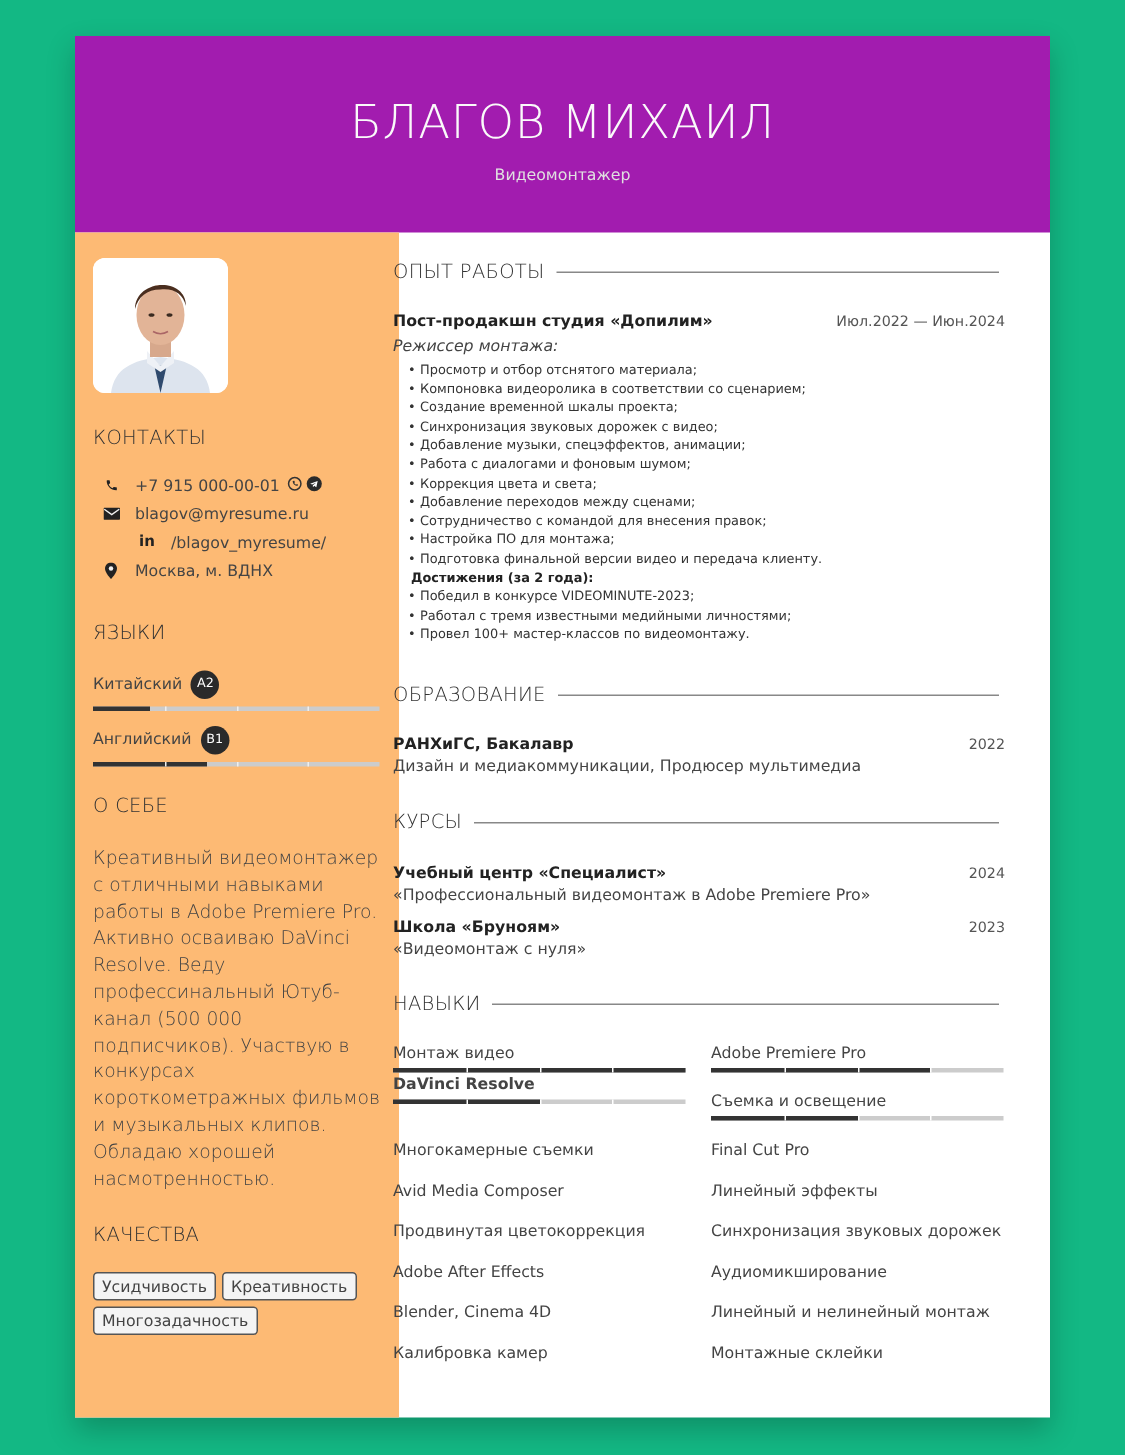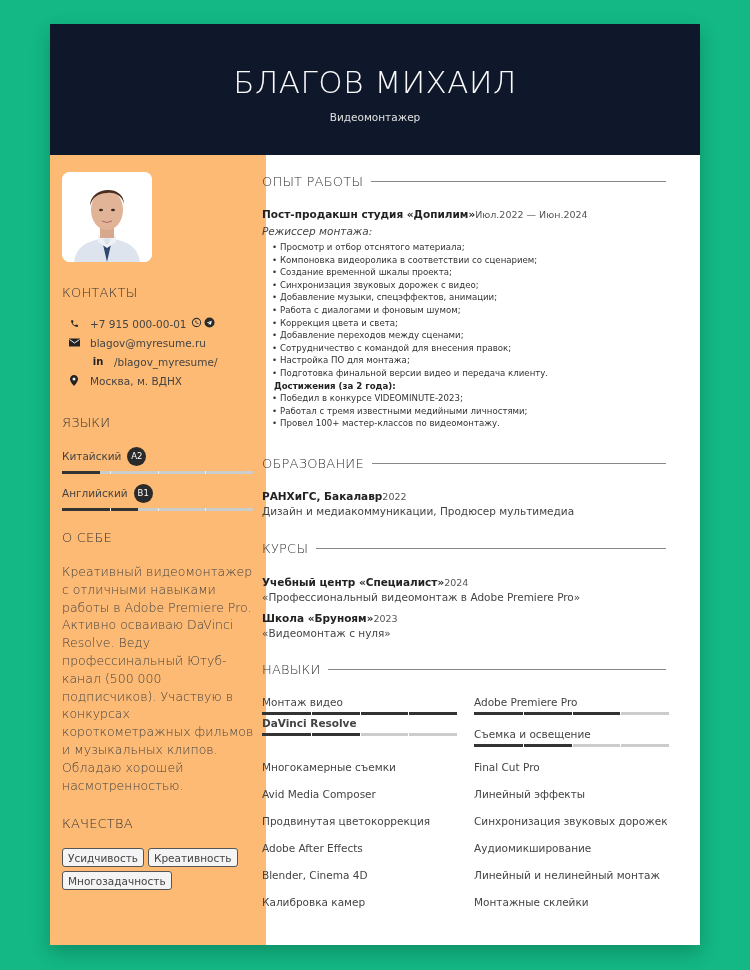--- a/index.html
+++ b/index.html
@@ -13,21 +13,21 @@
     }
     .page {
       position: absolute;
       left: 50px; top: 24px;
       width: 650px; height: 921px;
       background: #fff;
       box-shadow: 0 8px 18px rgba(0,0,0,0.22);
     }
     .header {
       height: 131px;
-      background: #0f172a;
+      background: #a21caf;
       color: #fff;
       text-align: center;
     }
     .header .name {
       padding-top: 40px;
       font-family: "DejaVu Sans", sans-serif;
       font-weight: 200;
       font-size: 31px;
       letter-spacing: 0.5px;
       line-height: 36px;
@@ -97,21 +97,21 @@
       position: absolute;
       left: 212px; top: 131px;
       width: 408px;
     }
     .sec-h {
       display: flex; align-items: center;
       font-size: 13px; color: #333; font-weight: 300;
       letter-spacing: 0.2px;
     }
     .sec-h .line { flex: 1; height: 1px; background: #888; margin-left: 8px; margin-right: 4px; }
-    .job-row { display: flex; align-items: baseline; }
+    .job-row { display: flex; justify-content: space-between; align-items: baseline; }
     .job-co { font-size: 10.5px; font-weight: bold; color: #222; }
     .job-date { font-size: 9.5px; color: #555; }
     .job-role { font-size: 10.5px; font-style: italic; color: #444; margin-top: 5px; }
     ul.duties { list-style: none; margin-top: 4px; }
     ul.duties li {
       font-size: 8.6px; line-height: 12.6px; color: #333; padding-left: 18px; position: relative;
     }
     ul.duties li::before {
       content: "•"; position: absolute; left: 10px; top: 0;
     }

